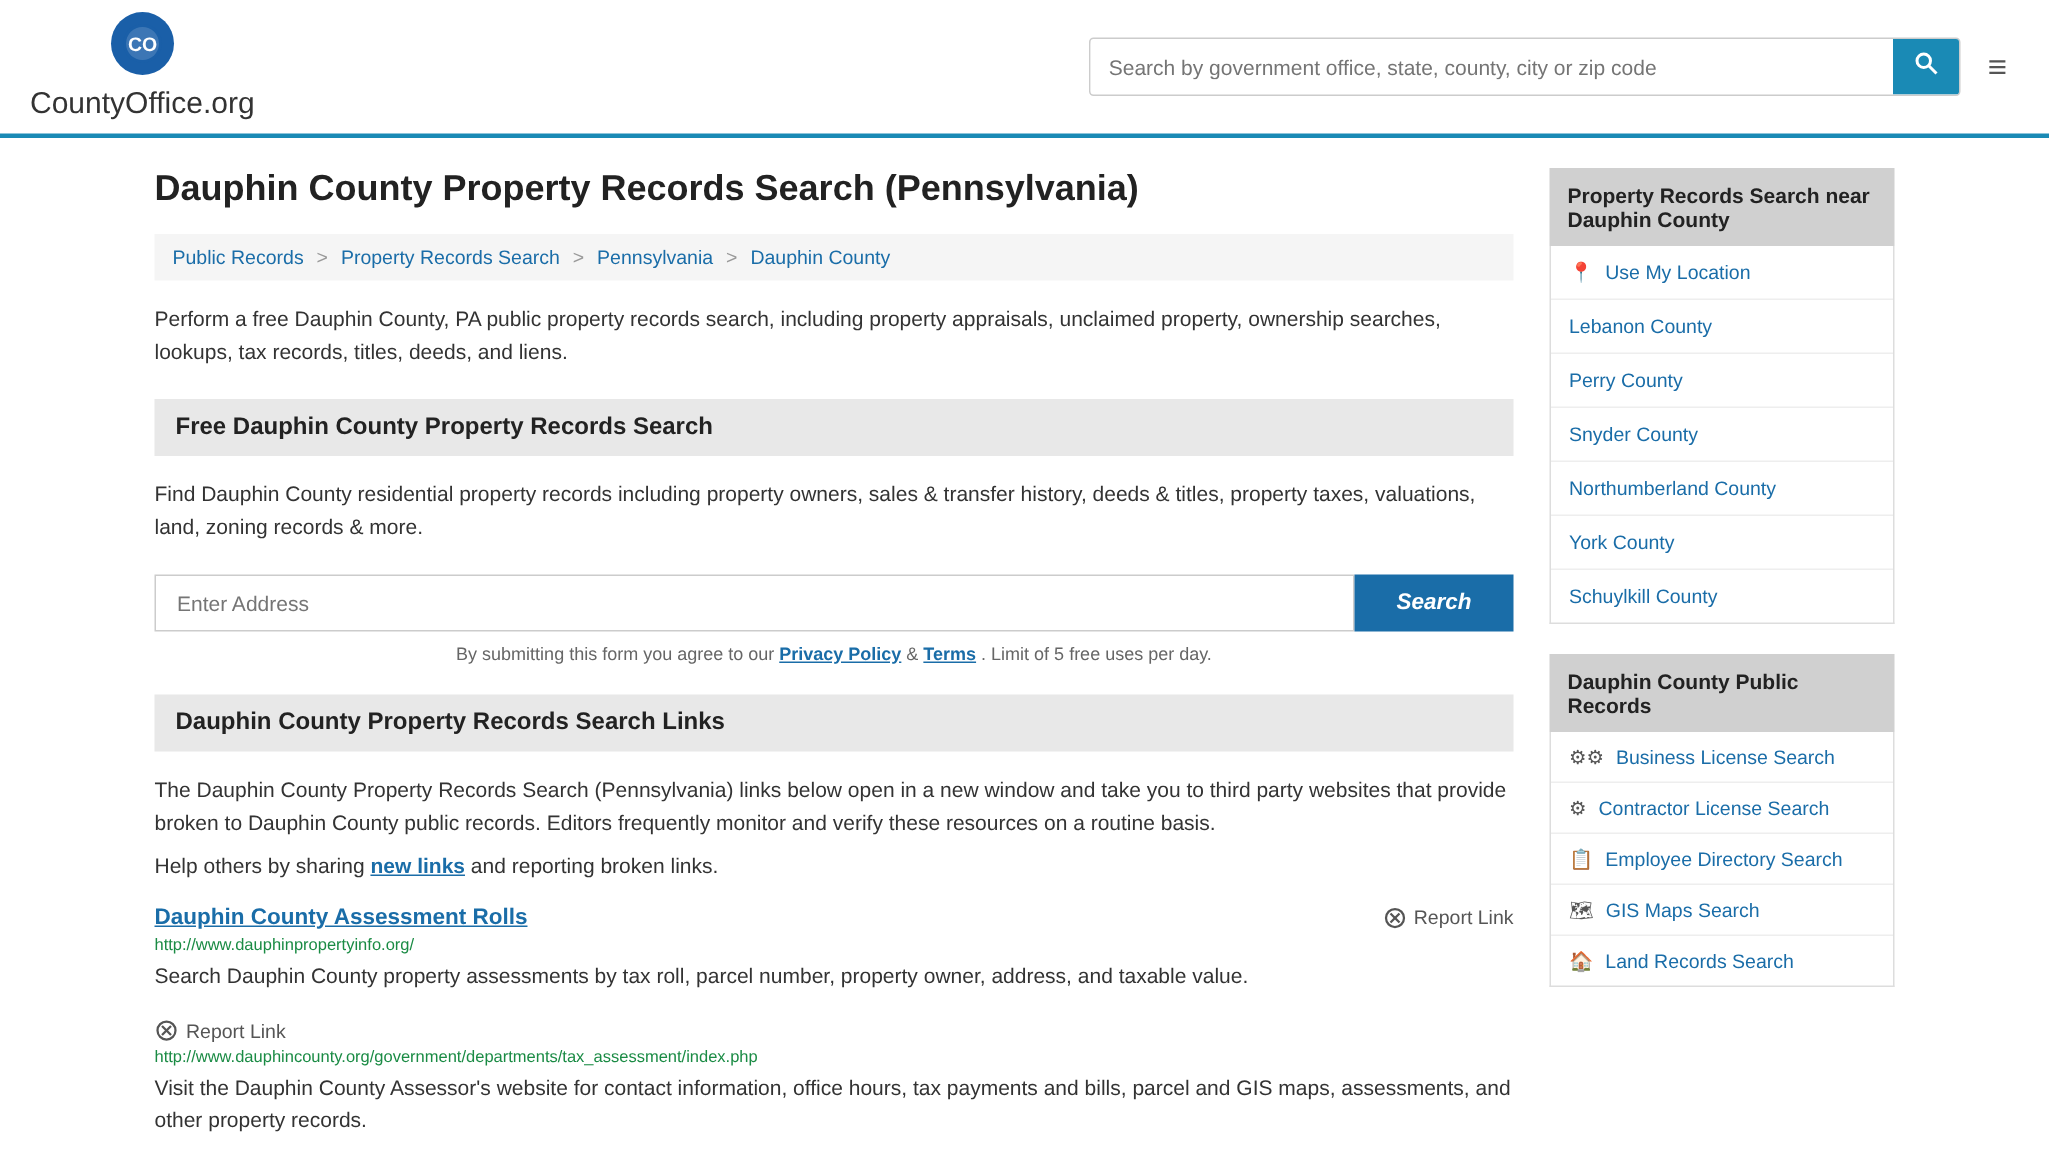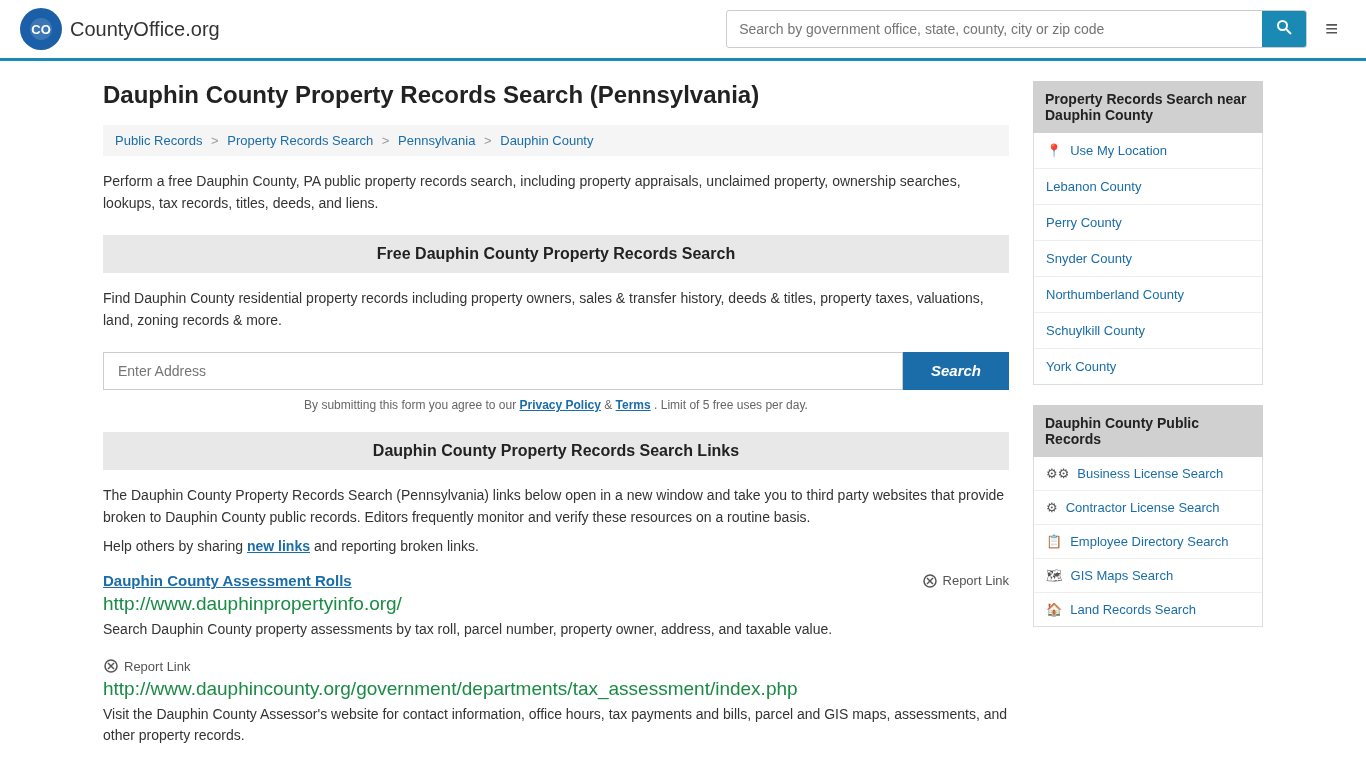--- a/index.html
+++ b/index.html
@@ -11,20 +11,21 @@
       border-bottom: 3px solid #1a8ab5;
       padding: 8px 20px;
       display: flex;
       align-items: center;
       justify-content: space-between;
     }
     .logo-area {
       display: flex;
       align-items: center;
       gap: 8px;
+      flex-direction: column;
     }
     .logo-circle {
       width: 42px;
       height: 42px;
       border-radius: 50%;
       background: #1a5fa8;
       display: flex;
       align-items: center;
       justify-content: center;
       color: white;
@@ -125,21 +126,20 @@
     }
 
     
     .section-header {
       background: #e8e8e8;
       padding: 10px 14px;
       font-size: 16px;
       font-weight: bold;
       color: #222;
       margin-bottom: 14px;
-      text-align: center;
     }
 
     
     .search-section {
       margin-bottom: 20px;
     }
     .search-form {
       display: flex;
       gap: 0;
       margin-bottom: 8px;
@@ -212,21 +212,21 @@
     .report-link-btn {
       display: flex;
       align-items: center;
       gap: 5px;
       font-size: 13px;
       color: #555;
       cursor: pointer;
     }
     .record-url {
       color: #1a8b44;
-      font-size: 19px;
+      font-size: 11px;
       margin-bottom: 4px;
     }
     .record-desc {
       font-size: 14px;
       color: #333;
       line-height: 1.5;
     }
 
     
     .sidebar-section {
@@ -394,22 +394,22 @@
       <div class="sidebar-section-header">Property Records Search near Dauphin County</div>
       <div class="sidebar-links">
         <div class="sidebar-use-location">
           <span class="pin-icon">📍</span>
           <span>Use My Location</span>
         </div>
         <a class="sidebar-link" href="#">Lebanon County</a>
         <a class="sidebar-link" href="#">Perry County</a>
         <a class="sidebar-link" href="#">Snyder County</a>
         <a class="sidebar-link" href="#">Northumberland County</a>
+        <a class="sidebar-link" href="#">York County</a>
         <a class="sidebar-link" href="#">Schuylkill County</a>
-        <a class="sidebar-link" href="#">York County</a>
       </div>
     </div>
 
     <div class="sidebar-section">
       <div class="sidebar-section-header">Dauphin County Public Records</div>
       <div class="sidebar-links">
         <div class="sidebar-public-link">
           <span style="color:#555">⚙⚙</span>
           <span>Business License Search</span>
         </div>

